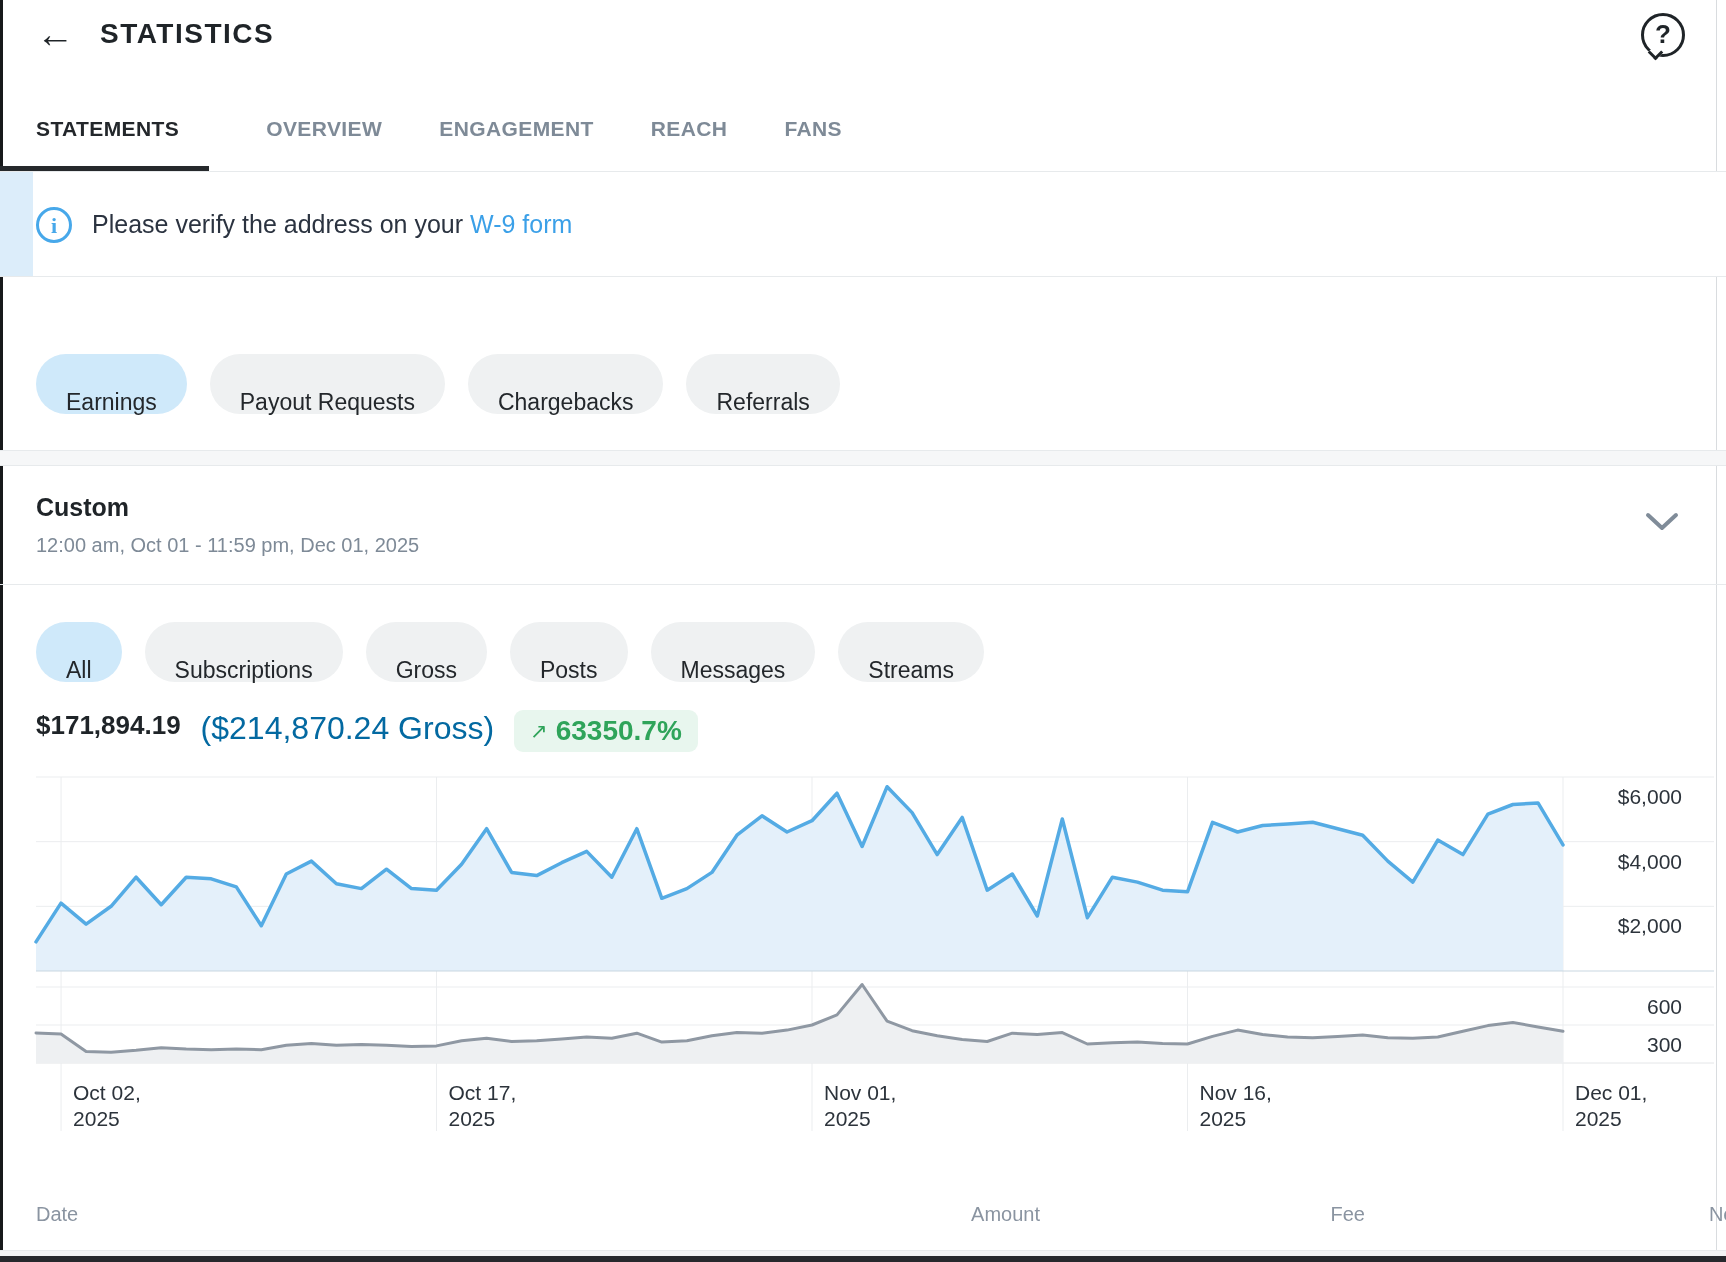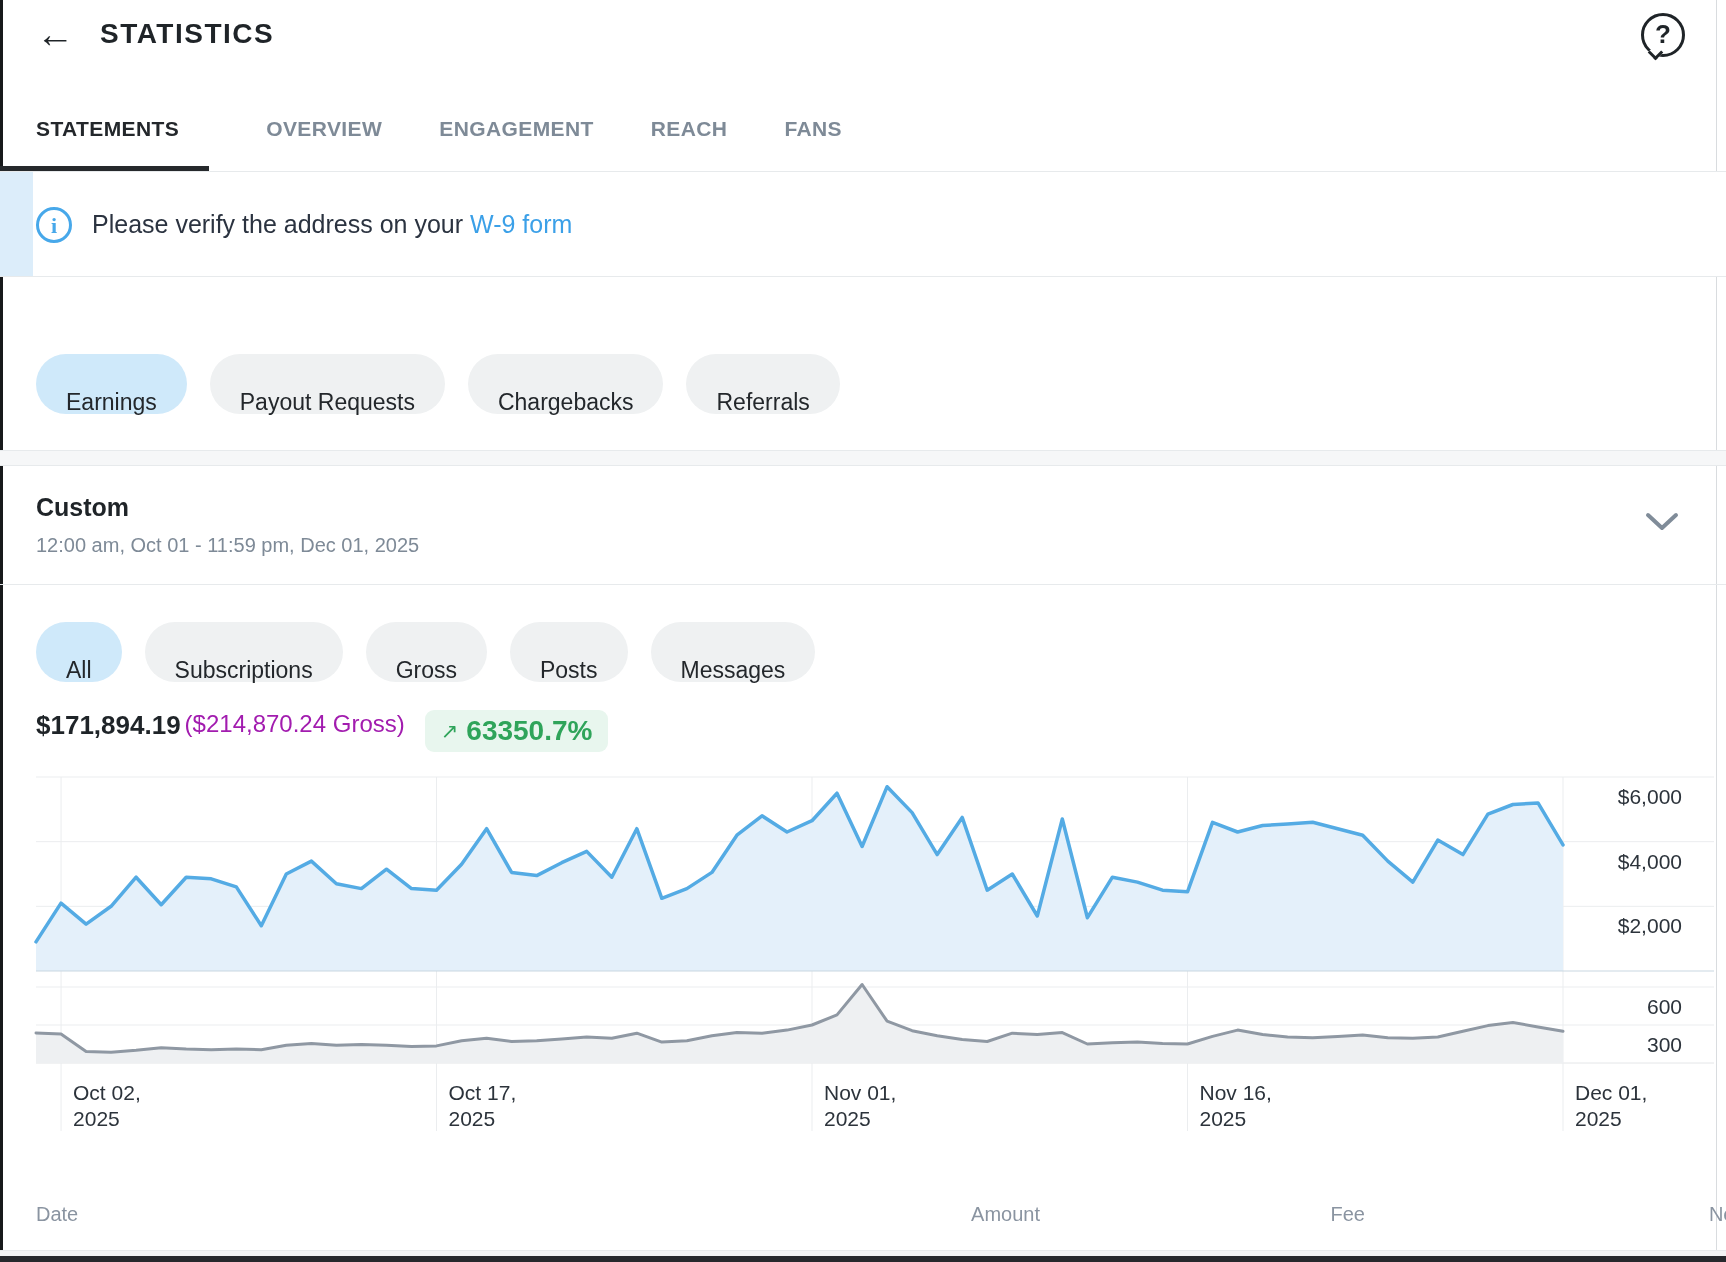--- a/index.html
+++ b/index.html
@@ -39,21 +39,21 @@
   
   .customsec { position:absolute; top:466px; left:0; width:100%; height:119px; border-bottom:1px solid #e7eaec; }
   .custom-title { position:absolute; left:36px; top:27px; font-size:25px; font-weight:700; color:#1f2428; }
   .custom-range { position:absolute; left:36px; top:68px; font-size:20px; color:#7e8a97; }
   .chev { position:absolute; left:1645px; top:46px; cursor:pointer; }
 
   
   .filters { top:622px; left:36px; }
   .summary { position:absolute; top:710px; left:36px; height:50px; display:flex; align-items:flex-start; }
   .sum-net { font-size:26px; font-weight:700; color:#1f2428; }
-  .sum-gross { font-size:24px; color:#a21caf; margin-left:4px; }
+  .sum-gross { font-size:32px; color:#0369a1; margin-left:20px; }
   .badge { margin-left:20px; height:42px; display:flex; align-items:center; background:#e8f6ee; border-radius:9px; padding:0 16px; }
   .badge .arr { color:#2fa45a; font-size:21px; margin-right:8px; }
   .badge .pct { color:#2fa45a; font-size:28px; font-weight:700; }
 
   #chart-svg { position:absolute; top:760px; left:0; }
 
   
   .thead { position:absolute; top:1203px; left:0; width:100%; height:30px; font-size:20px; color:#8a94a1; }
   .th { position:absolute; top:0; }
   .th-date { left:36px; }
@@ -112,20 +112,21 @@
       <polyline points="3,3 17,16 31,3" fill="none" stroke="#808c99" stroke-width="4" stroke-linecap="round" stroke-linejoin="round"></polyline>
     </svg>
   </div>
 
   <div class="pillrow filters">
       <div class="pill active">All</div>
       <div class="pill">Subscriptions</div>
       <div class="pill">Gross</div>
       <div class="pill">Posts</div>
       <div class="pill">Messages</div>
+      <div class="pill">Streams</div>
     </div>
 
   <div class="summary">
     <span class="sum-net">$171,894.19</span>
     <span class="sum-gross">($214,870.24 Gross)</span>
     <span class="badge">
       <span class="arr">↗</span>
       <span class="pct">63350.7%</span>
     </span>
   </div>

